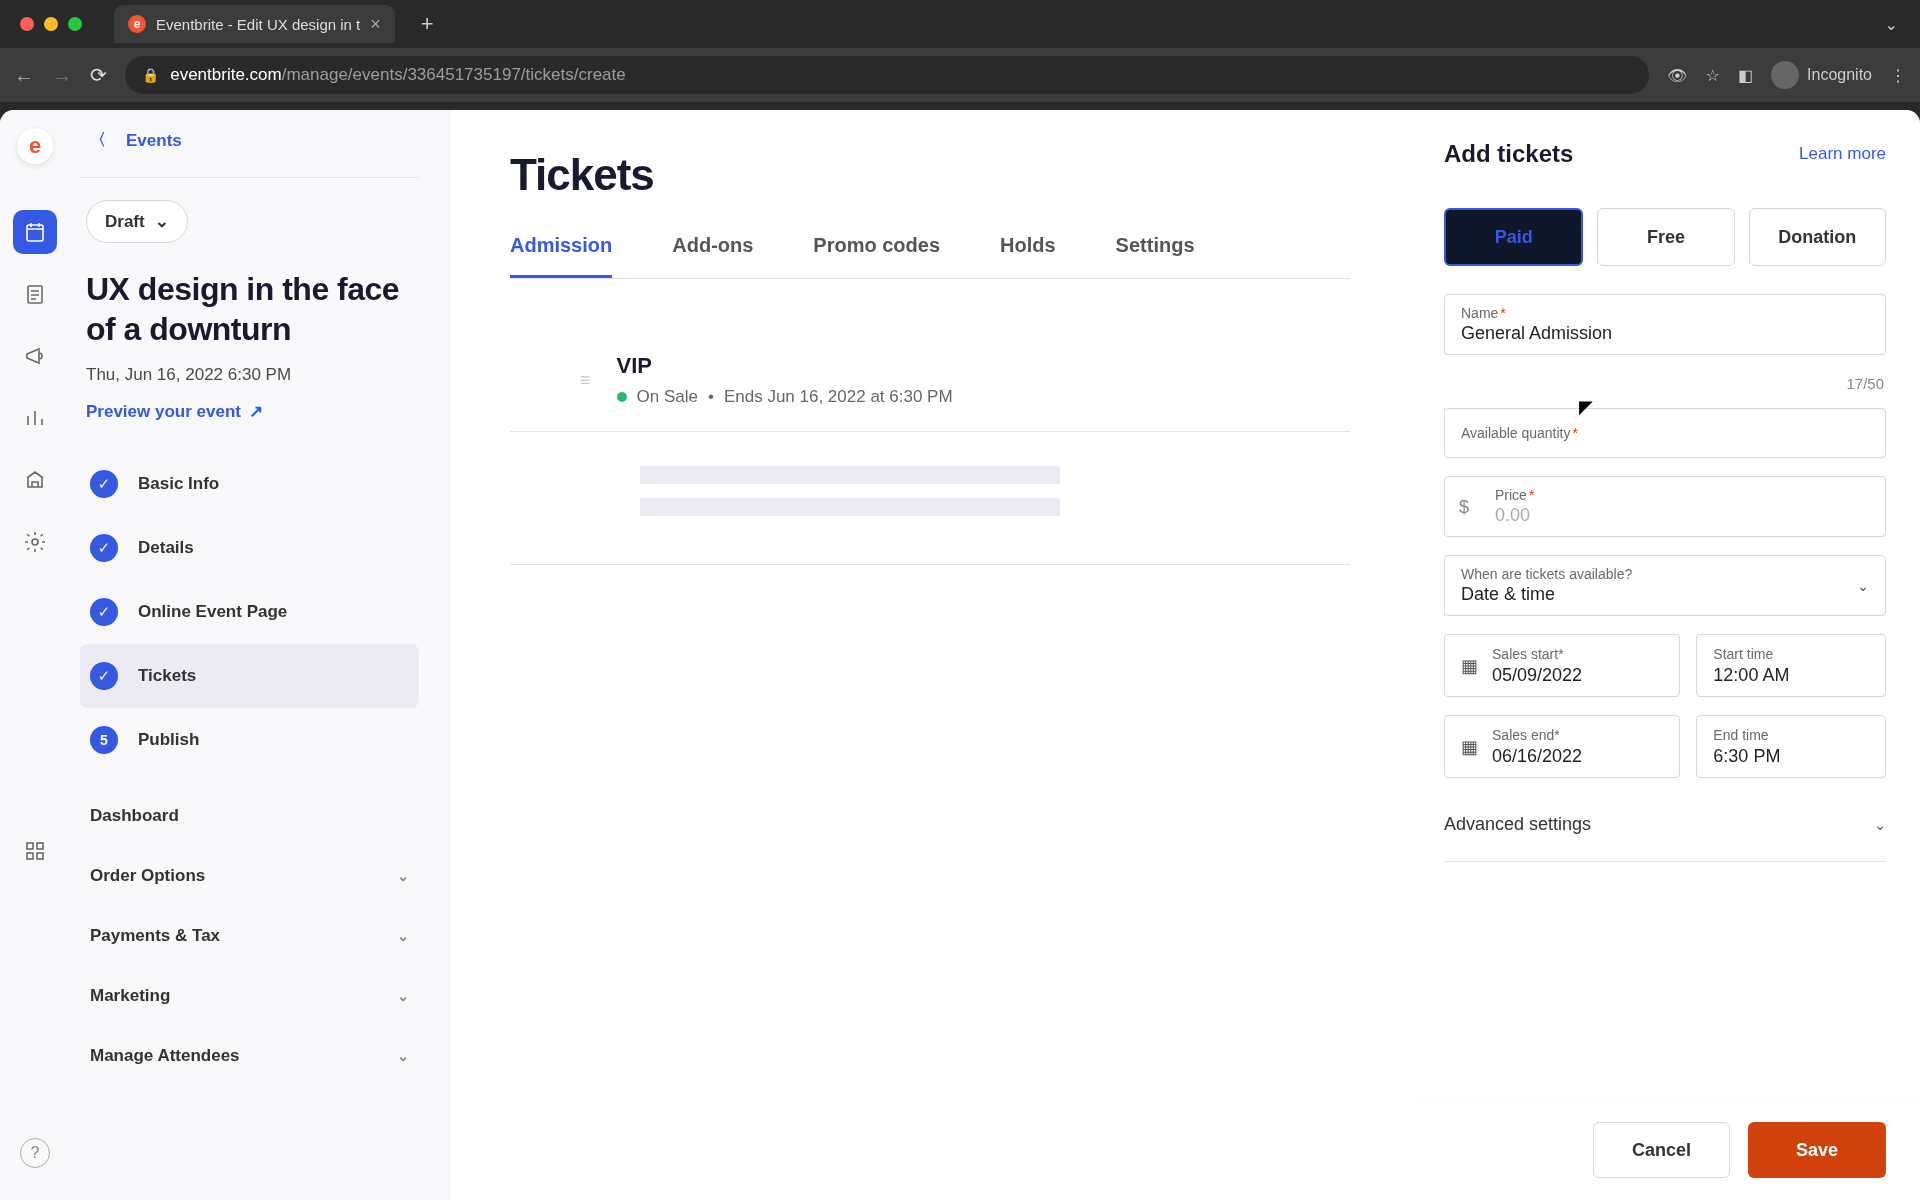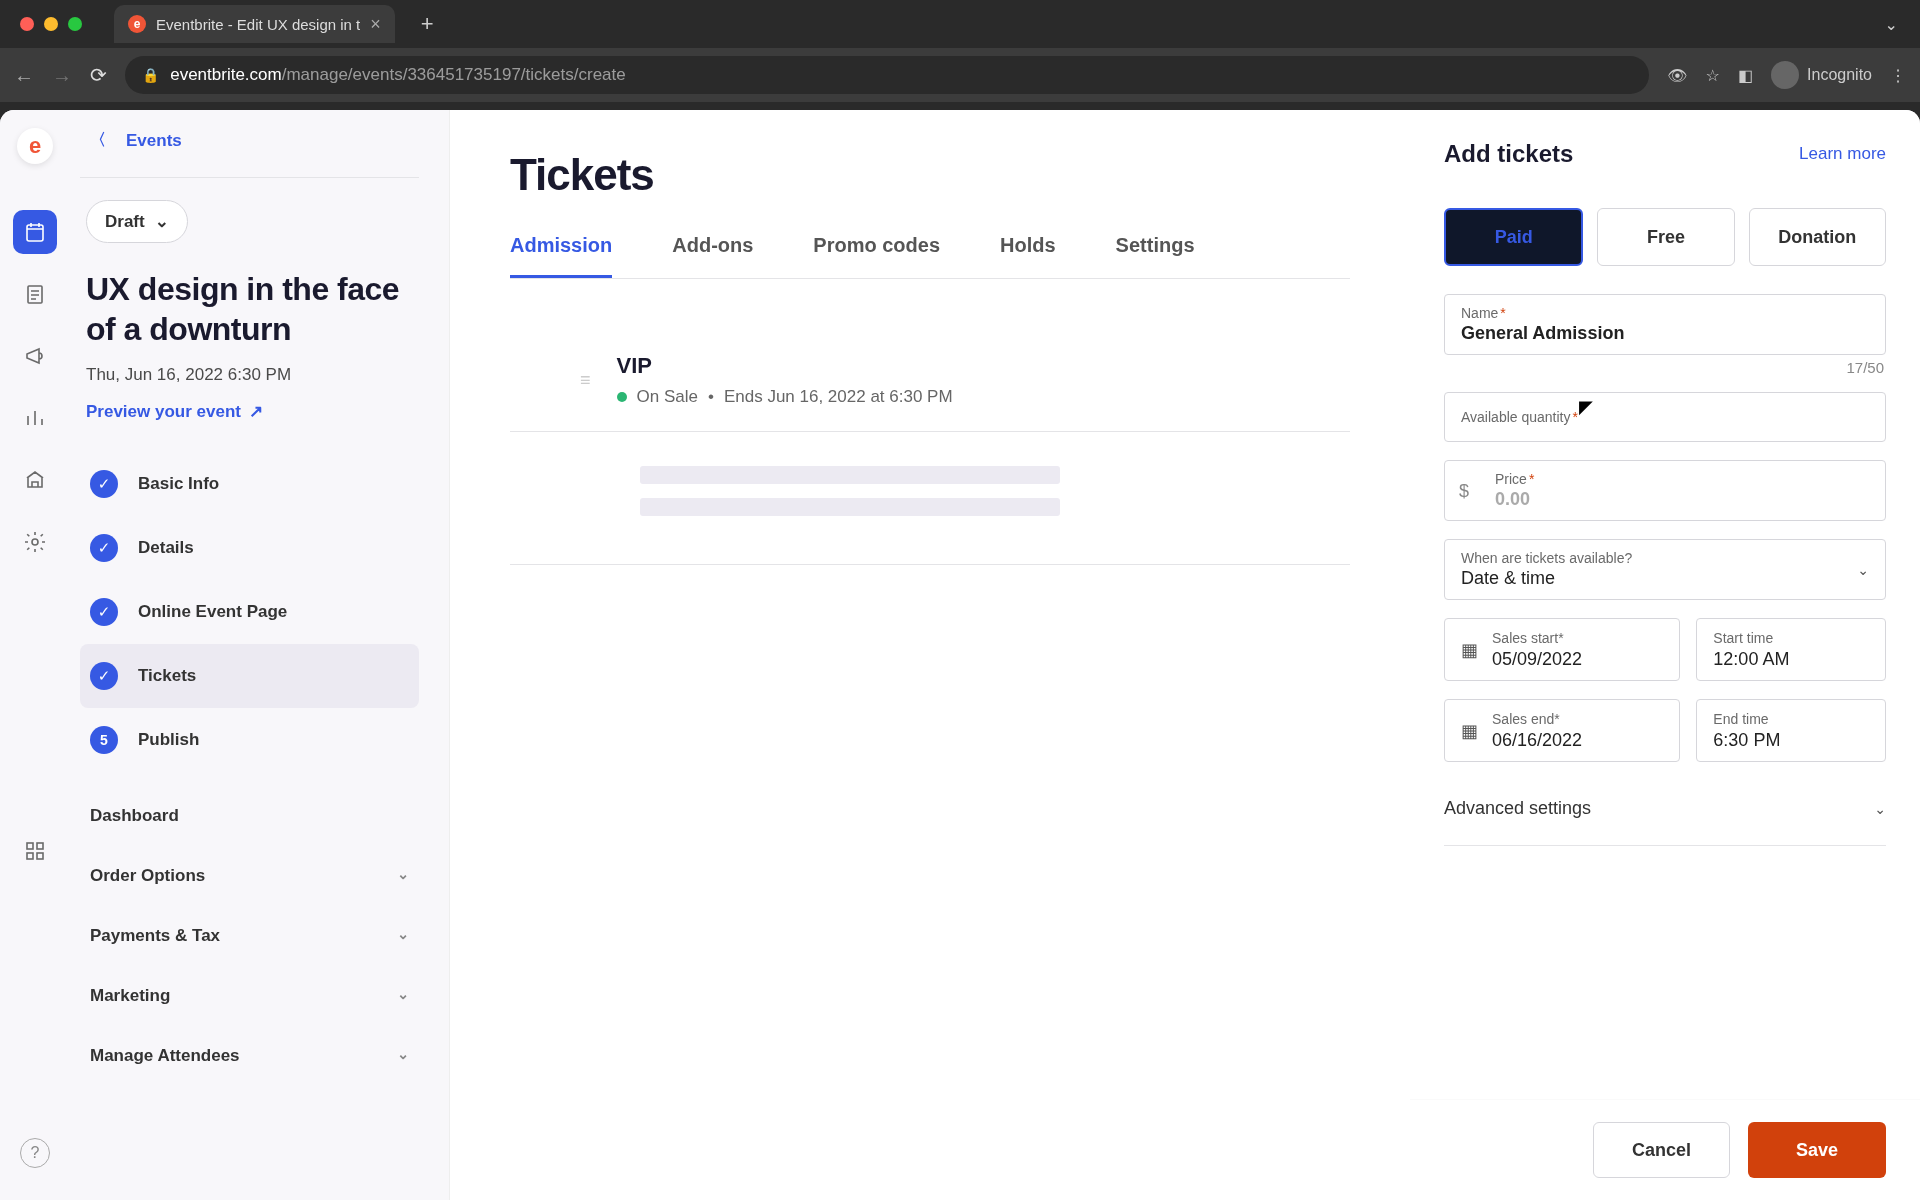--- a/index.html
+++ b/index.html
@@ -50,21 +50,21 @@
     .event-title { font-size: 32px; font-weight: 800; line-height: 1.25; margin: 0 0 16px 6px; letter-spacing: -0.5px; color: #1a1a2e; }
     .event-date { font-size: 17px; color: #4a4a4a; margin: 0 0 16px 6px; font-weight: 500; }
     .preview-link { display: inline-flex; align-items: center; gap: 8px; color: #3659e3; font-weight: 600; font-size: 17px; margin: 0 0 30px 6px; cursor: pointer; }
 
     .setup-step { display: flex; align-items: center; gap: 20px; padding: 18px 10px; cursor: pointer; border-radius: 8px; }
     .setup-step.active { background: #eceaf2; }
     .step-bullet { width: 28px; height: 28px; border-radius: 50%; background: #3659e3; color: #fff; display: flex; align-items: center; justify-content: center; font-size: 15px; }
     .step-bullet.number { background: #3659e3; font-weight: 600; font-size: 14px; }
     .step-label { font-size: 17px; font-weight: 600; color: #333; }
 
-    .sidebar-group { padding: 20px 10px; font-size: 17px; font-weight: 600; color: #333; display: flex; justify-content: space-between; cursor: pointer; }
+    .sidebar-group { padding: 20px 10px; font-size: 17px; font-weight: 600; color: #333; display: flex; justify-content: space-between; align-items: center; cursor: pointer; }
     .group-chevron { color: #888; font-size: 14px; }
 
     
     .main { flex: 1; background: #fff; padding: 40px 60px; position: relative; }
     .main-title { font-size: 44px; font-weight: 800; margin-bottom: 34px; letter-spacing: -1px; color: #1a1a2e; }
     .tabs-row { display: flex; gap: 60px; border-bottom: 1px solid #e4e4e7; margin-bottom: 50px; }
     .tab-item { padding: 0 0 18px 0; font-size: 20px; font-weight: 600; color: #555; cursor: pointer; }
     .tab-item.active { color: #3659e3; border-bottom: 3px solid #3659e3; }
 
     .ticket-row { padding: 24px 70px; border-bottom: 1px solid #e4e4e7; }
@@ -81,24 +81,24 @@
     .panel { width: 510px; background: #fff; box-shadow: -4px 0 20px rgba(0,0,0,0.08); display: flex; flex-direction: column; }
     .panel-body { padding: 30px 34px 0; flex: 1; overflow-y: auto; }
     .panel-header { display: flex; justify-content: space-between; align-items: center; margin-bottom: 40px; }
     .panel-title { font-size: 24px; font-weight: 800; color: #1a1a2e; }
     .learn-more { color: #3659e3; font-size: 17px; font-weight: 500; }
 
     .ticket-type-row { display: flex; gap: 14px; margin-bottom: 28px; }
     .type-btn { flex: 1; height: 58px; border: 1px solid #d6d6db; border-radius: 6px; background: #fff; font-size: 18px; font-weight: 600; color: #333; cursor: pointer; }
     .type-btn.selected { border: 2px solid #3659e3; background: #0f172a; color: #3659e3; }
 
-    .form-field { border: 1px solid #d6d6db; border-radius: 4px; padding: 10px 16px; margin-bottom: 4px; position: relative; }
+    .form-field { border: 1px solid #d6d6db; border-radius: 4px; padding: 10px 16px; margin-bottom: 20px; position: relative; }
     .field-label { font-size: 14px; color: #6a6a6a; display: block; }
     .field-label .req { color: #d1410c; margin-left: 2px; }
-    .field-input { border: none; outline: none; width: 100%; font-size: 18px; color: #222; padding: 2px 0 0; font-weight: bold; }
+    .field-input { border: none; outline: none; width: 100%; font-size: 18px; color: #222; padding: 2px 0 0; }
     .field-input::placeholder { color: #aaa; }
     .char-count { text-align: right; font-size: 15px; color: #888; margin-bottom: 16px; padding-right: 2px; }
 
     .single-field { border: 1px solid #d6d6db; border-radius: 4px; padding: 16px 16px; margin-bottom: 18px; }
     .price-prefix { position: absolute; left: 14px; top: 50%; transform: translateY(-50%); color: #888; font-size: 18px; }
     .price-wrap { padding-left: 34px; }
 
     .select-field { border: 1px solid #d6d6db; border-radius: 4px; padding: 10px 16px; margin-bottom: 18px; display: flex; justify-content: space-between; align-items: center; cursor: pointer; }
     .select-value { font-size: 18px; color: #222; margin-top: 2px; }
     .chevron { color: #555; font-size: 14px; }

